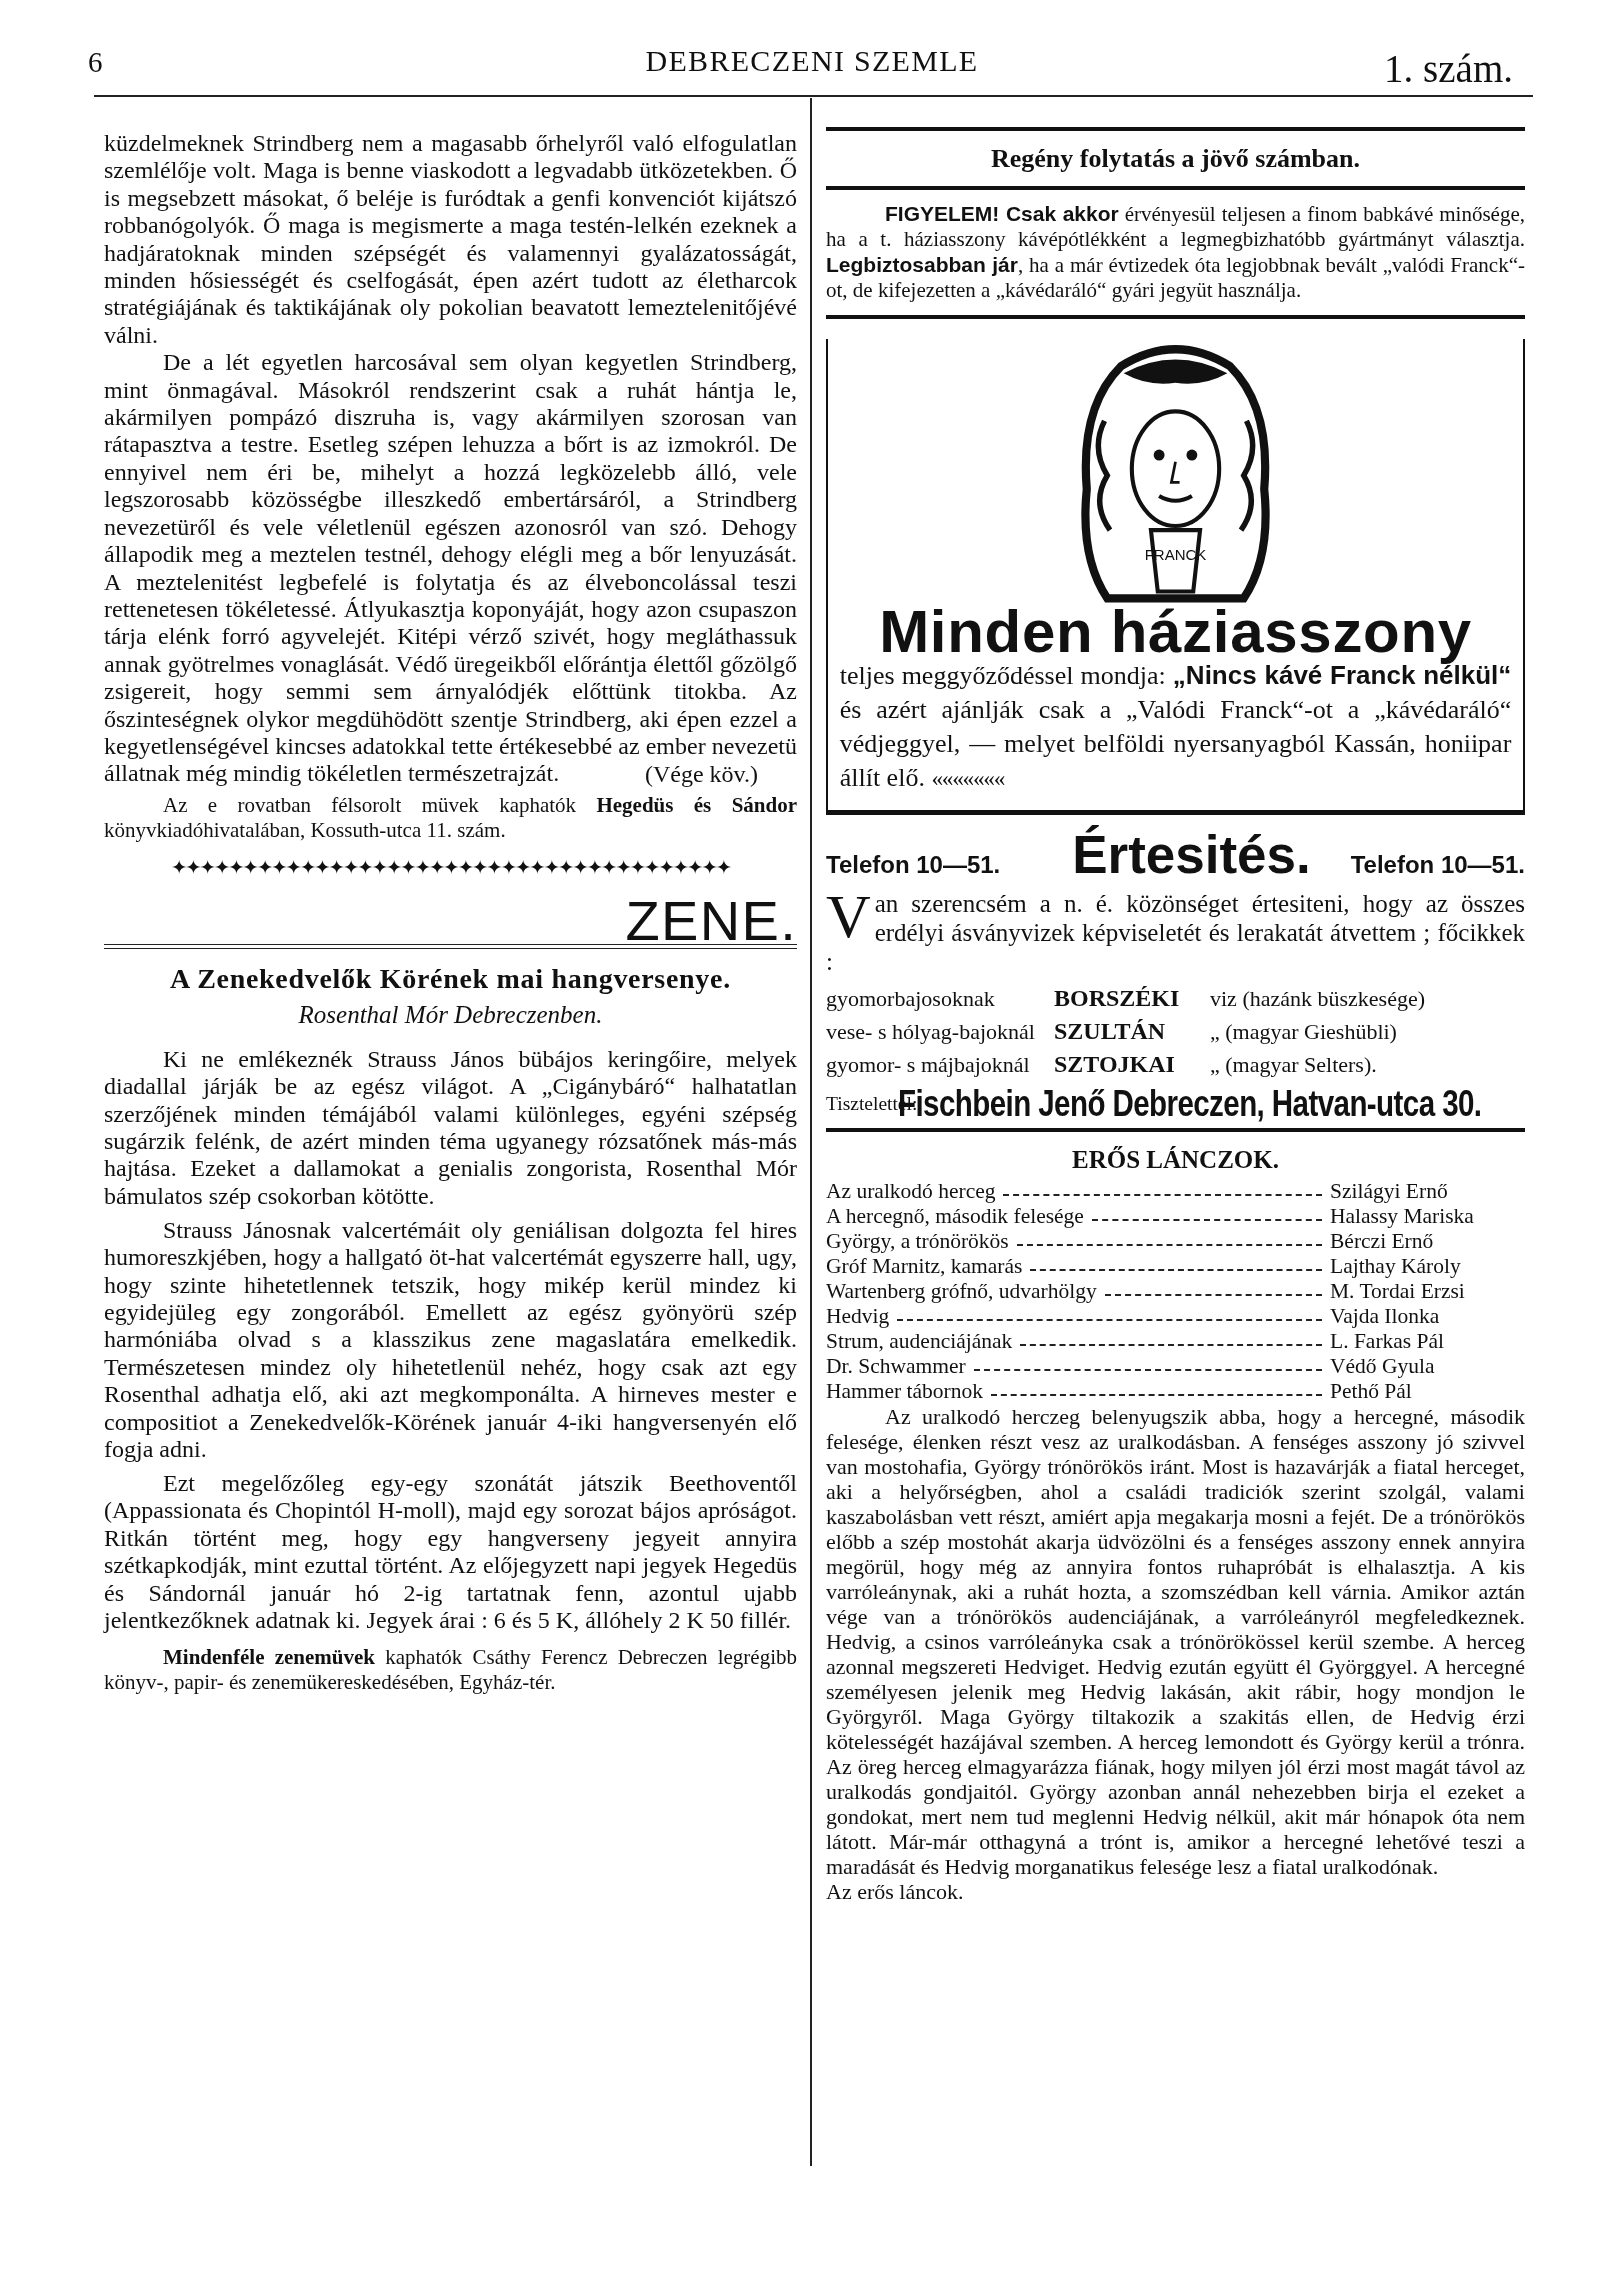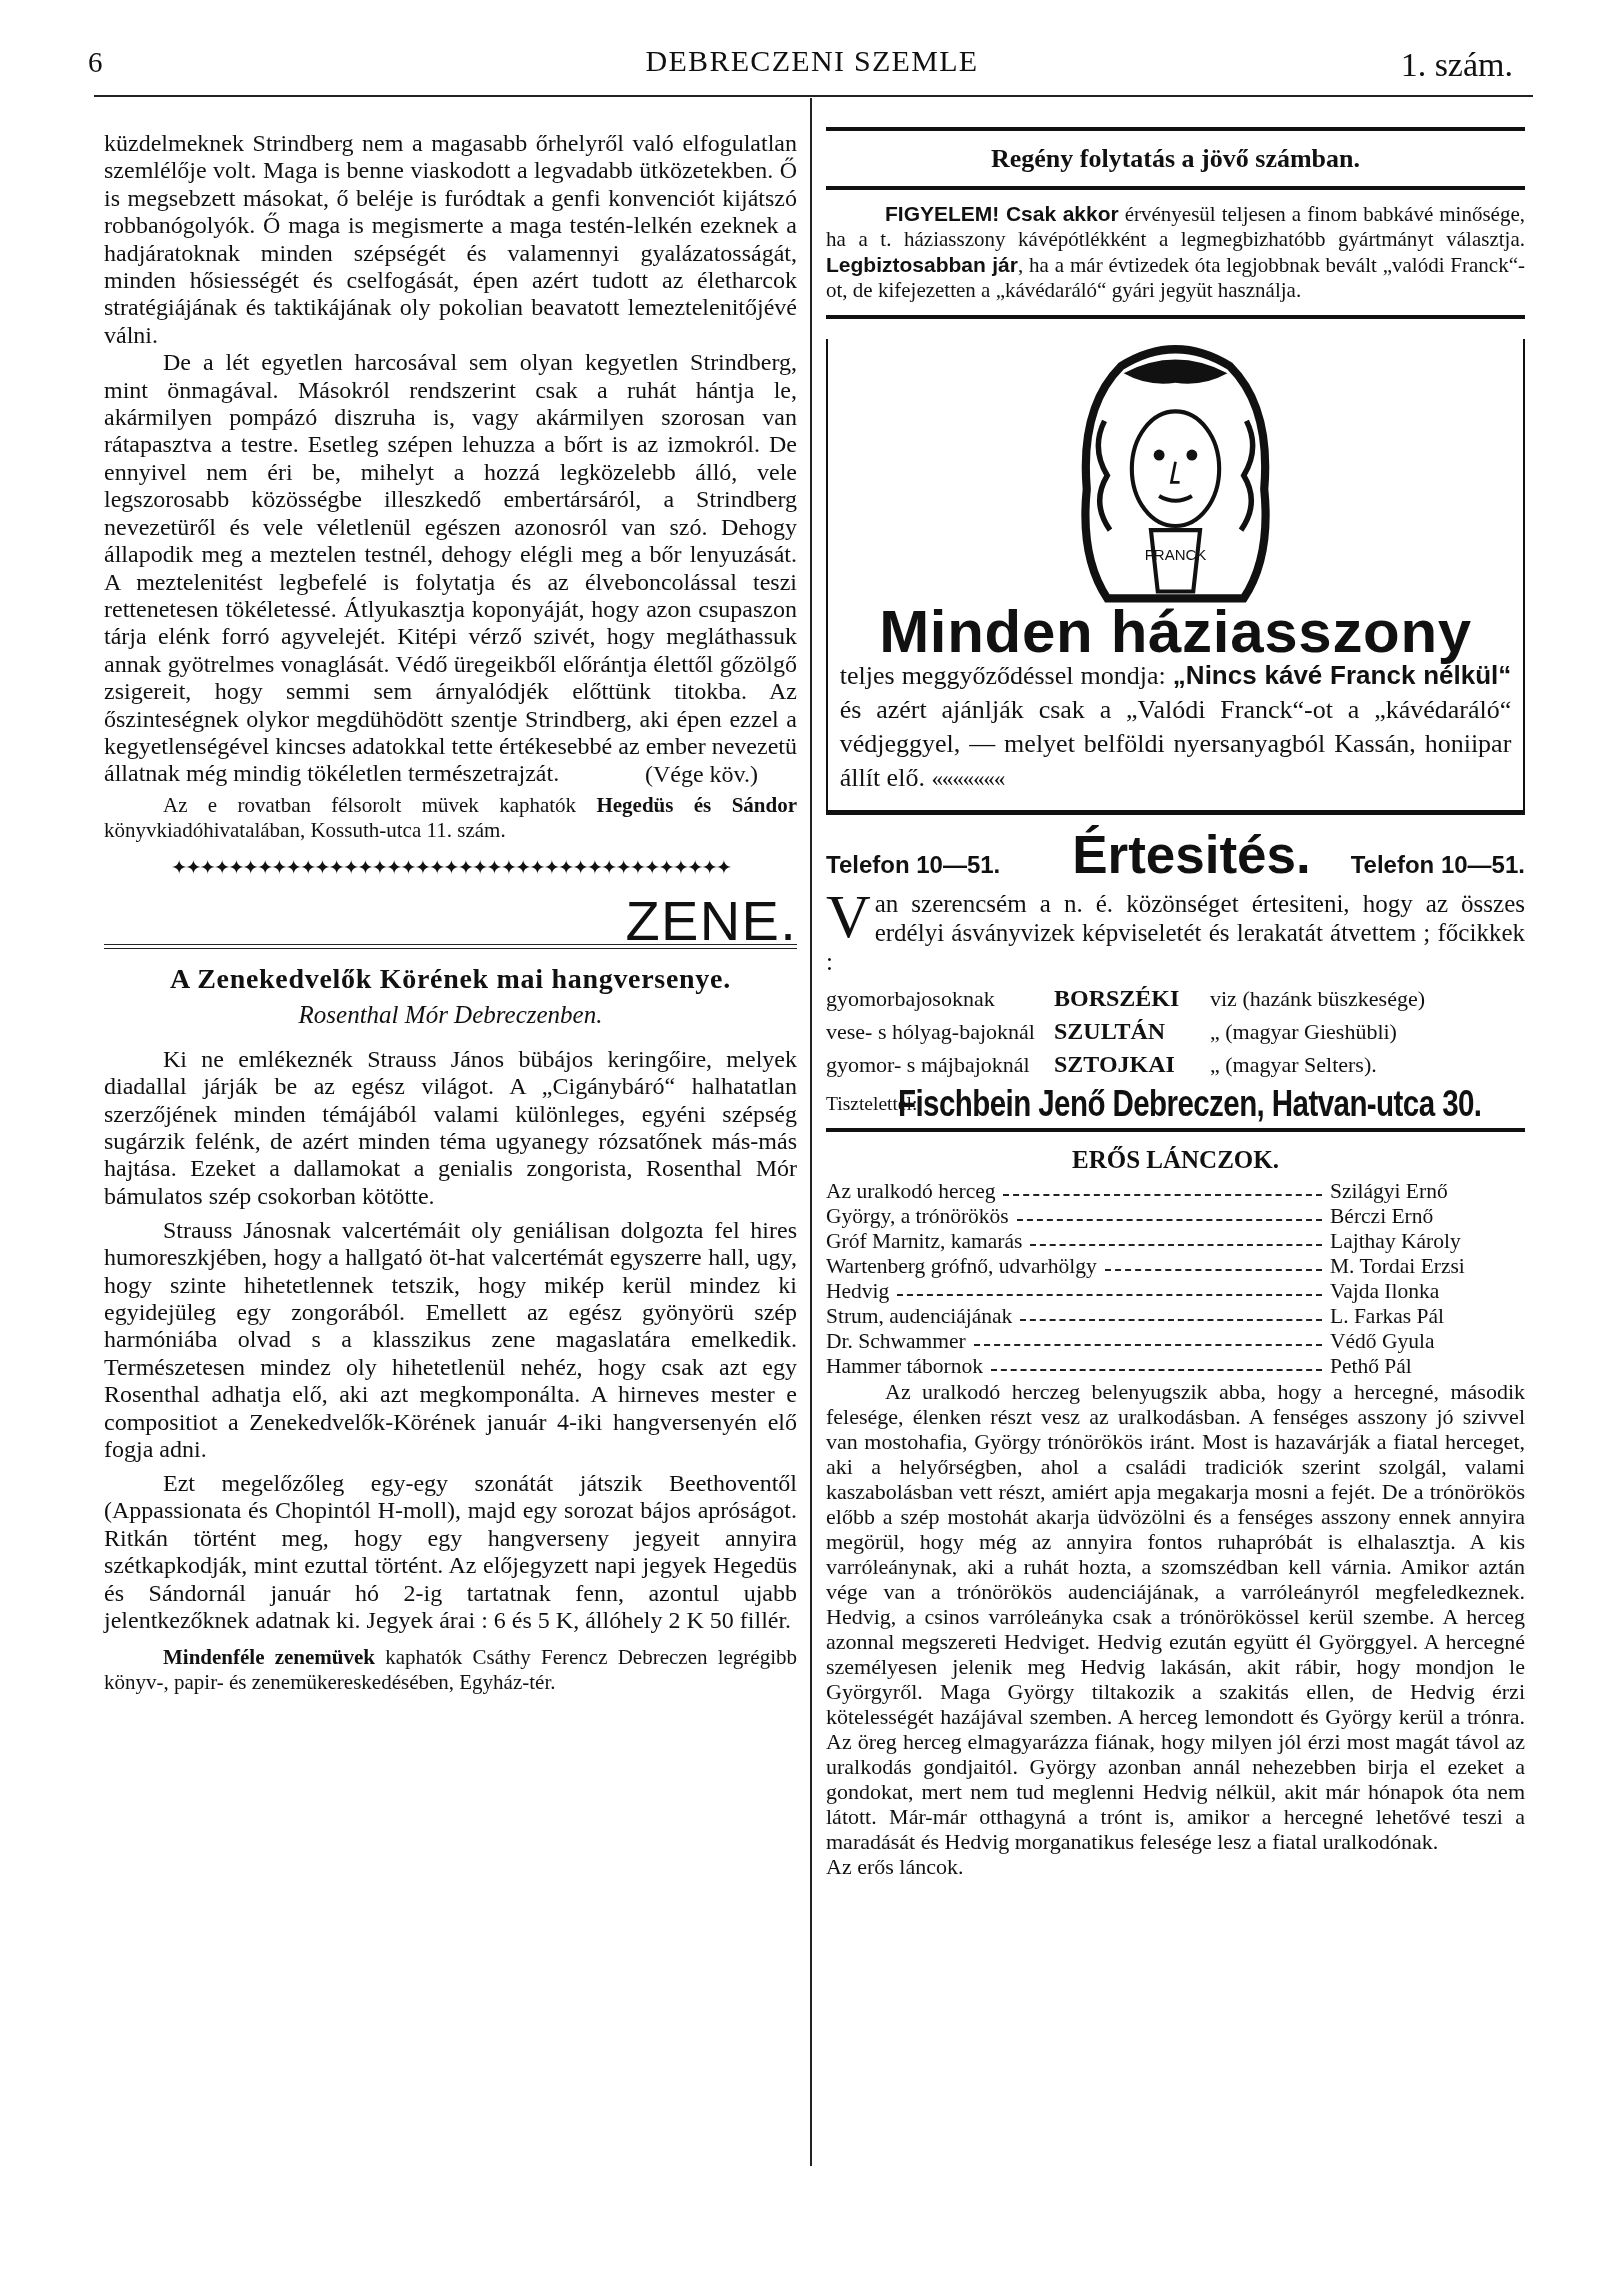--- a/index.html
+++ b/index.html
@@ -2,21 +2,21 @@
 <html style="font-size:10.4px"><head>
 <meta charset="utf-8">
 <style>
   html, body { margin: 0; padding: 0; background: #ffffff; }
   body {
     width: 1624px; height: 2284px; position: relative; overflow: hidden;
     font-family: "Liberation Serif", "DejaVu Serif", serif; color: #111;
   }
   .hdr-page { position: absolute; left: 88px; top: 46px; font-size: 29px; }
   .hdr-title { position: absolute; left: 0; width: 100%; top: 44px; text-align: center; font-size: 30px; letter-spacing: 1.3px; }
-  .hdr-issue { position: absolute; right: 111px; top: 46px; font-size: 34px; }
+  .hdr-issue { position: absolute; right: 111px; top: 46px; font-size: 39px; }
   .hdr-rule { position: absolute; left: 94px; right: 91px; top: 95px; border-top: 2px solid #222; }
   .col-divider { position: absolute; left: 810px; top: 98px; height: 2068px; border-left: 2px solid #222; }
 
   .col { position: absolute; font-size: 24px; line-height: 27.4px; text-align: justify; }
   .col-left { left: 104px; width: 693px; top: 130px; }
   .col-right { left: 826px; width: 699px; top: 127px; }
   .col p { margin: 0; }
   .indent { text-indent: 59px; }
   .right { text-align: right; }
 
@@ -148,20 +148,25 @@
   <div class="thick-rule" style="margin-top:10.4px;"></div>
 
   <div class="eros-title">ERŐS LÁNCZOK.</div>
   <div class="cast">
     <div class="cast-row">
         <span class="cast-role">Az uralkodó herceg</span>
         <span class="cast-dash"></span>
         <span class="cast-actor">Szilágyi Ernő</span>
       </div>
     <div class="cast-row">
+        <span class="cast-role">A hercegnő, második felesége</span>
+        <span class="cast-dash"></span>
+        <span class="cast-actor">Halassy Mariska</span>
+      </div>
+    <div class="cast-row">
         <span class="cast-role">György, a trónörökös</span>
         <span class="cast-dash"></span>
         <span class="cast-actor">Bérczi Ernő</span>
       </div>
     <div class="cast-row">
         <span class="cast-role">Gróf Marnitz, kamarás</span>
         <span class="cast-dash"></span>
         <span class="cast-actor">Lajthay Károly</span>
       </div>
     <div class="cast-row">

